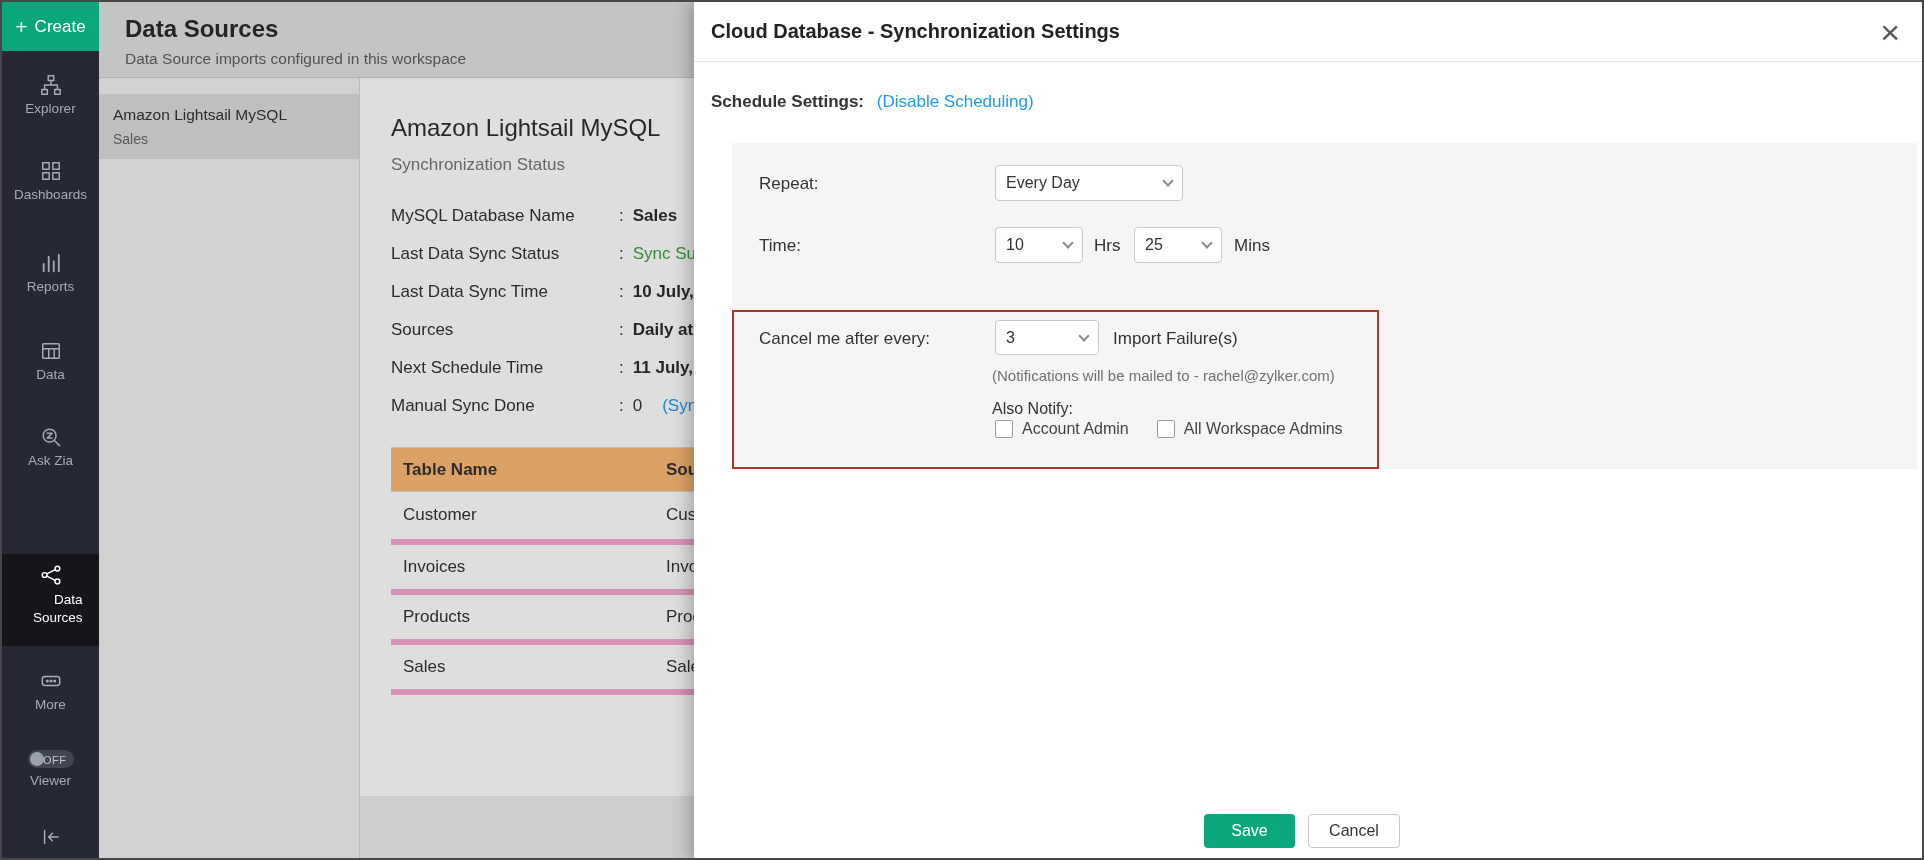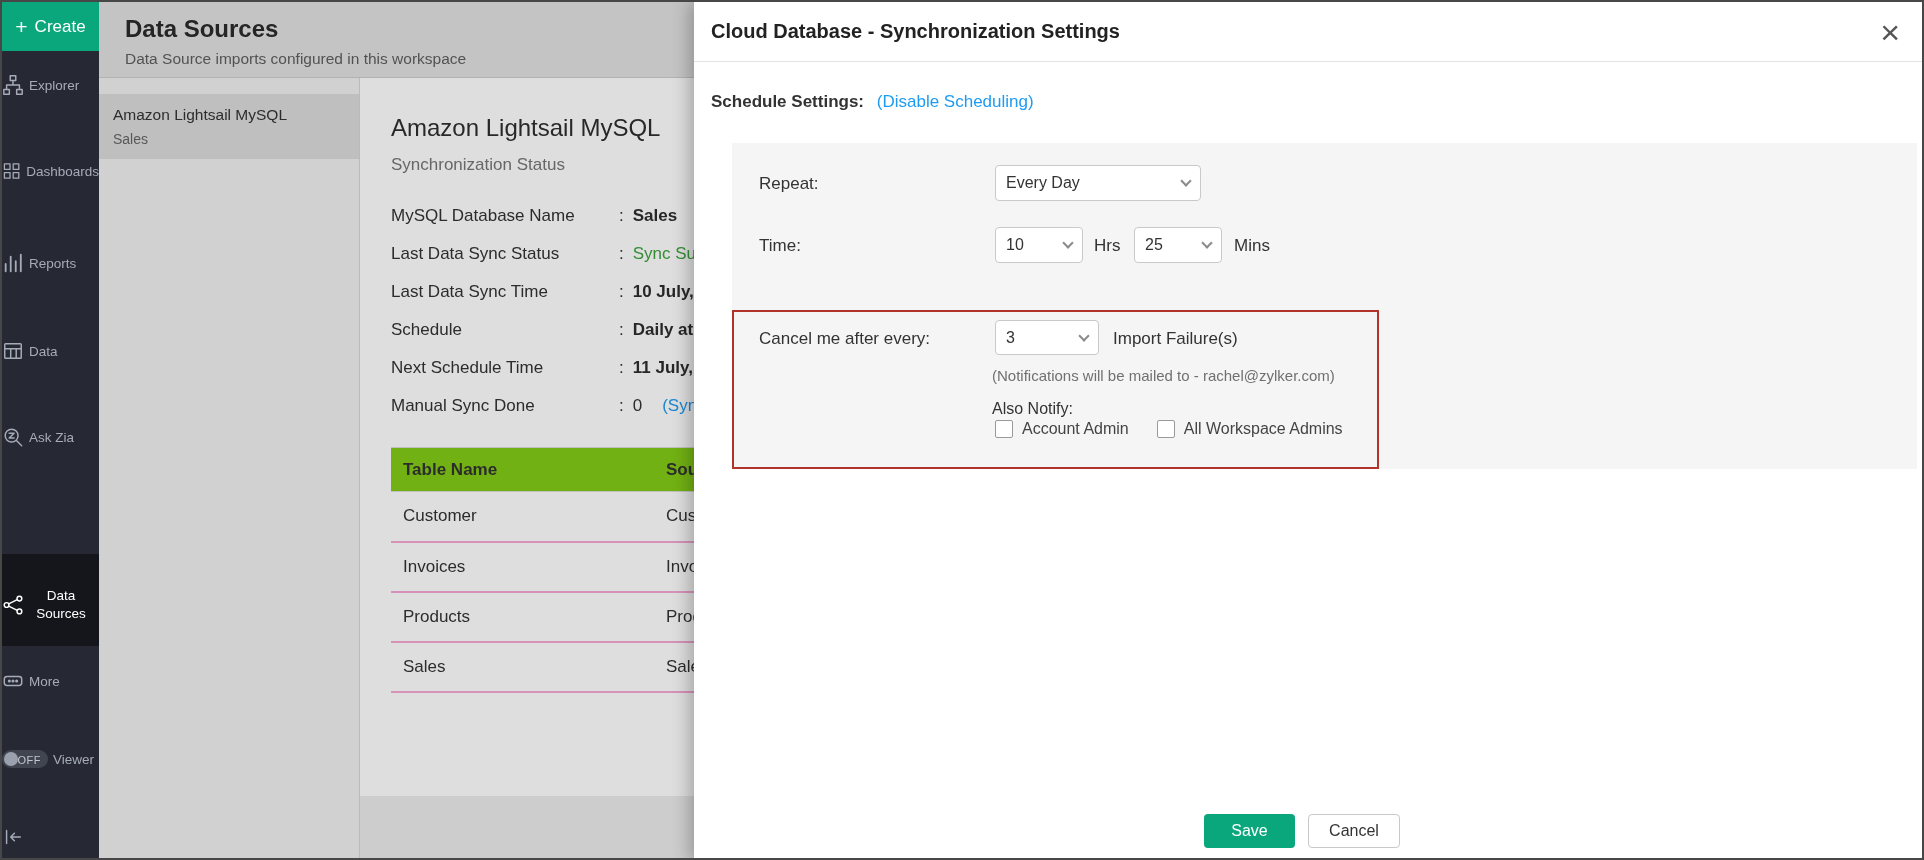--- a/index.html
+++ b/index.html
@@ -10,22 +10,22 @@
           border:2px solid #474747; background:#ececec; }
 
   
   .sidebar { position:absolute; left:0; top:0; width:97px; height:100%;
              background:#262934; z-index:8; }
   .create-btn { height:49px; background:#0ba77c; color:#fff; display:flex;
                 align-items:center; justify-content:center; gap:7px;
                 font-size:17px; cursor:pointer; }
   .create-plus { font-size:21px; font-weight:400; line-height:1; }
   .side-item { position:absolute; left:0; width:100%; display:flex;
-               flex-direction:row; align-items:center; gap:5px;
-               color:#a6abb8; font-size:13.5px; text-align:center; cursor:pointer; }
+               flex-direction:column; align-items:center; gap:5px;
+               color:#a6abb8; font-size:13.5px; text-align:right; cursor:pointer; }
   .side-item svg { width:22px; height:22px; stroke:currentColor; fill:none;
                    stroke-width:1.6; stroke-linecap:round; stroke-linejoin:round; }
   .side-item.active { background:#15161c; color:#ffffff; padding-top:10px; height:92px; }
   .side-item.active .side-label { width:64px; line-height:1.35; }
   .toggle-pill { position:relative; width:46px; height:18px; background:#41454f;
                  border-radius:9px; }
   .toggle-knob { position:absolute; left:2px; top:2px; width:14px; height:14px;
                  border-radius:50%; background:#9aa0ad; }
   .toggle-text { position:absolute; right:7px; top:4px; font-size:11px; color:#c3c6ce;
                  letter-spacing:0.5px; }
@@ -51,24 +51,24 @@
   .fields { margin-top:22px; }
   .field-row { display:flex; align-items:center; height:38px; font-size:17px; color:#333; white-space:nowrap; }
   .field-label { width:228px; flex:none; }
   .field-colon { margin-right:9px; }
   .field-value.bold { font-weight:bold; color:#2d2d2d; }
   .field-value.green { color:#3da23d; }
   .field-link { color:#1e9bf0; margin-left:20px; cursor:pointer; }
 
   .sync-table { margin-top:22px; width:700px; border-collapse:collapse; table-layout:fixed; }
   .sync-table th { text-align:left; font-size:17px; font-weight:bold; color:#333;
-                   background:#84cc16; border-top:1px solid #dcdcdc; border-bottom:1px solid #dcdcdc;
+                   background:#fdba74; border-top:1px solid #dcdcdc; border-bottom:1px solid #dcdcdc;
                    height:44px; padding-left:12px; }
   .sync-table td { font-size:17px; color:#333; height:50px; padding-left:12px;
-                   border-bottom:2px solid #f9a8d4; }
+                   border-bottom:6px solid #f9a8d4; }
   .col1 { width:263px; }
 
   
   .overlay { position:absolute; left:97px; top:0; right:0; bottom:0;
              background:rgba(0,0,0,0.13); z-index:9; }
 
   
   .modal { position:absolute; left:692px; top:0; width:1232px; height:860px;
            background:#fff; z-index:10; box-shadow:-5px 0 16px rgba(0,0,0,0.25); }
   .modal-header { height:60px; border-bottom:1px solid #e3e3e3; display:flex;
@@ -227,21 +227,21 @@
           <span class="field-label">Last Data Sync Status</span>
           <span class="field-colon">:</span>
           <span class="field-value green">Sync Su</span>
         </div>
         <div class="field-row">
           <span class="field-label">Last Data Sync Time</span>
           <span class="field-colon">:</span>
           <span class="field-value bold">10 July,</span>
         </div>
         <div class="field-row">
-          <span class="field-label">Schedule</span>
+          <span class="field-label">Sources</span>
           <span class="field-colon">:</span>
           <span class="field-value bold">Daily at</span>
         </div>
         <div class="field-row">
           <span class="field-label">Next Schedule Time</span>
           <span class="field-colon">:</span>
           <span class="field-value bold">11 July,</span>
         </div>
         <div class="field-row">
           <span class="field-label">Manual Sync Done</span>
@@ -289,21 +289,21 @@
     </div>
 
     <div class="schedule-line">
       <span class="lbl">Schedule Settings:</span>
       <span class="link-blue" style="margin-left:8px;">(Disable Scheduling)</span>
     </div>
 
     <div class="panel">
 
       <span class="p-label" style="top:31px;">Repeat:</span>
-      <div class="dd" style="left:263px; top:22px; width:206px; height:36px;">
+      <div class="dd" style="left:263px; top:22px; width:188px; height:36px;">
         <span>Every Day</span>
         <span class="chev"></span>
       </div>
 
       <span class="p-label" style="top:93px;">Time:</span>
       <div class="dd" style="left:263px; top:84px; width:88px; height:36px;">
         <span>10</span>
         <span class="chev"></span>
       </div>
       <span class="p-text" style="left:362px; top:93px;">Hrs</span>

